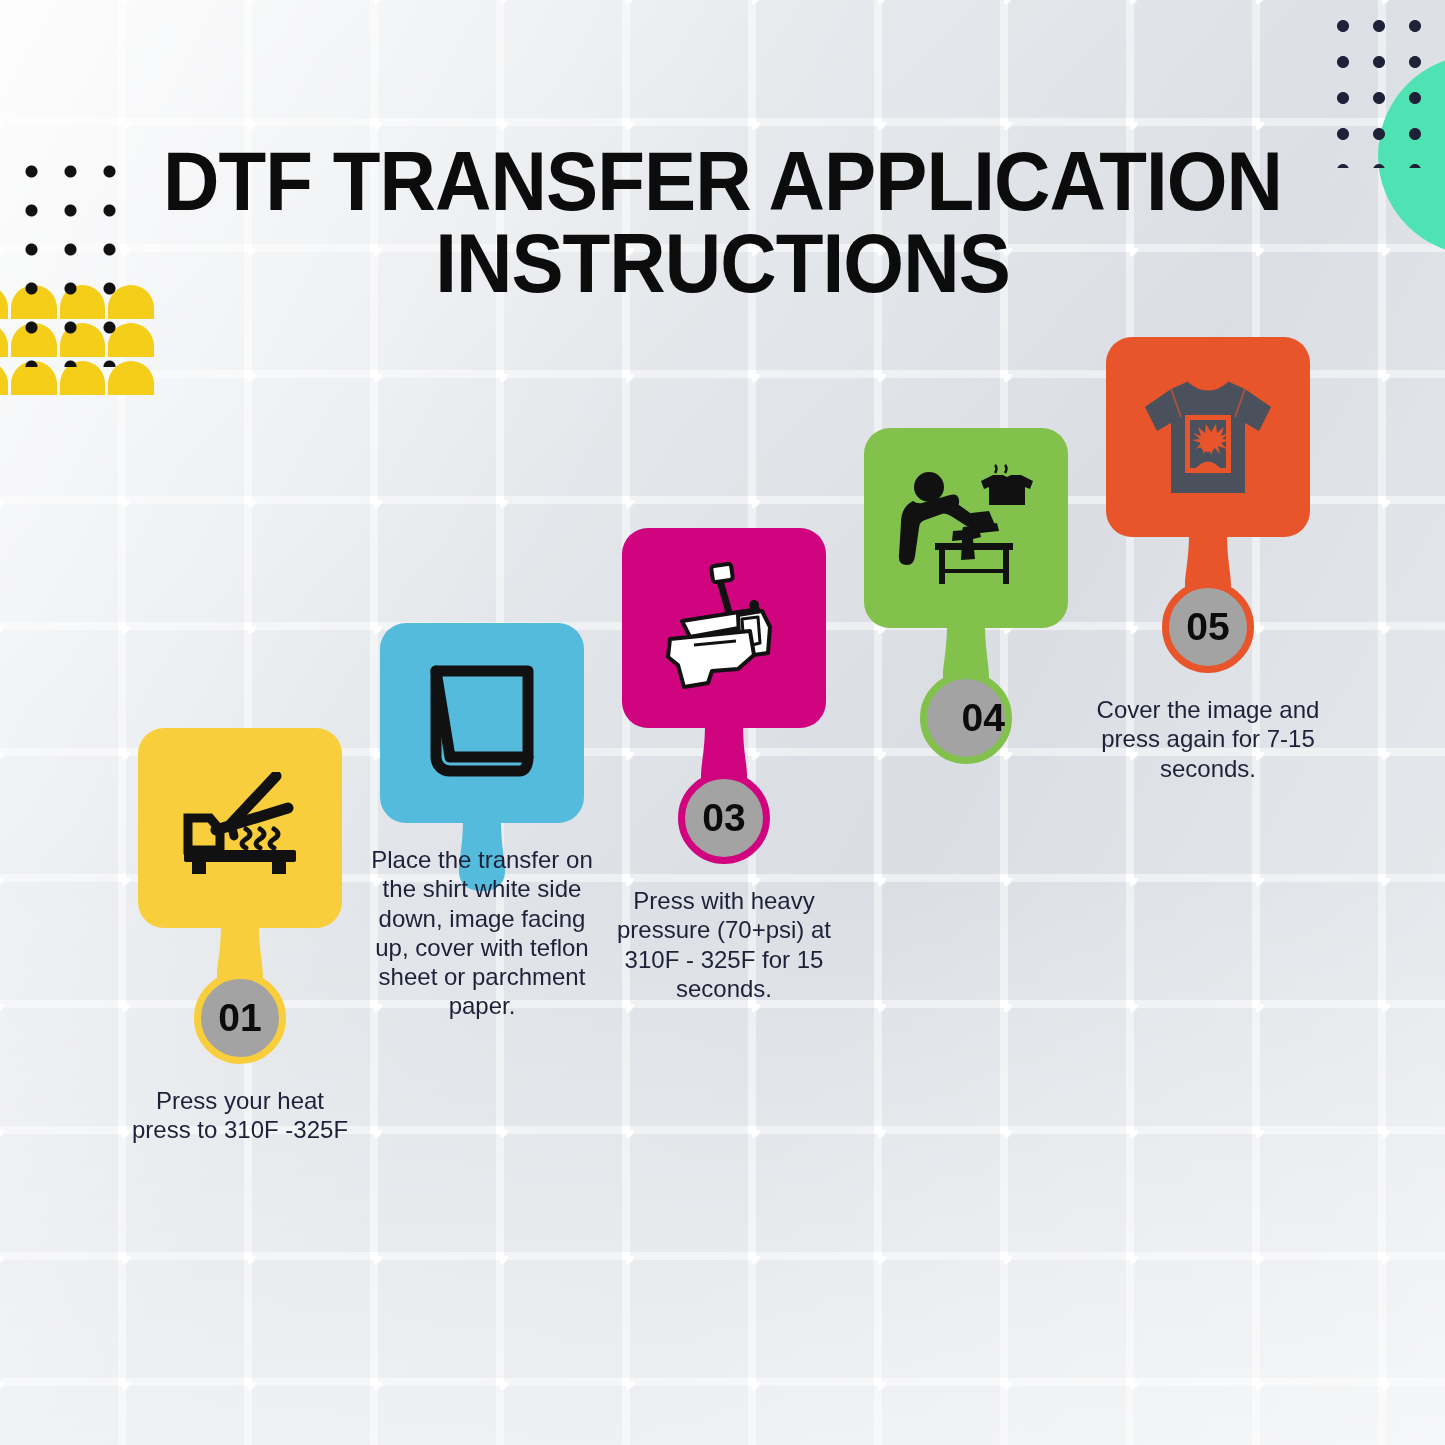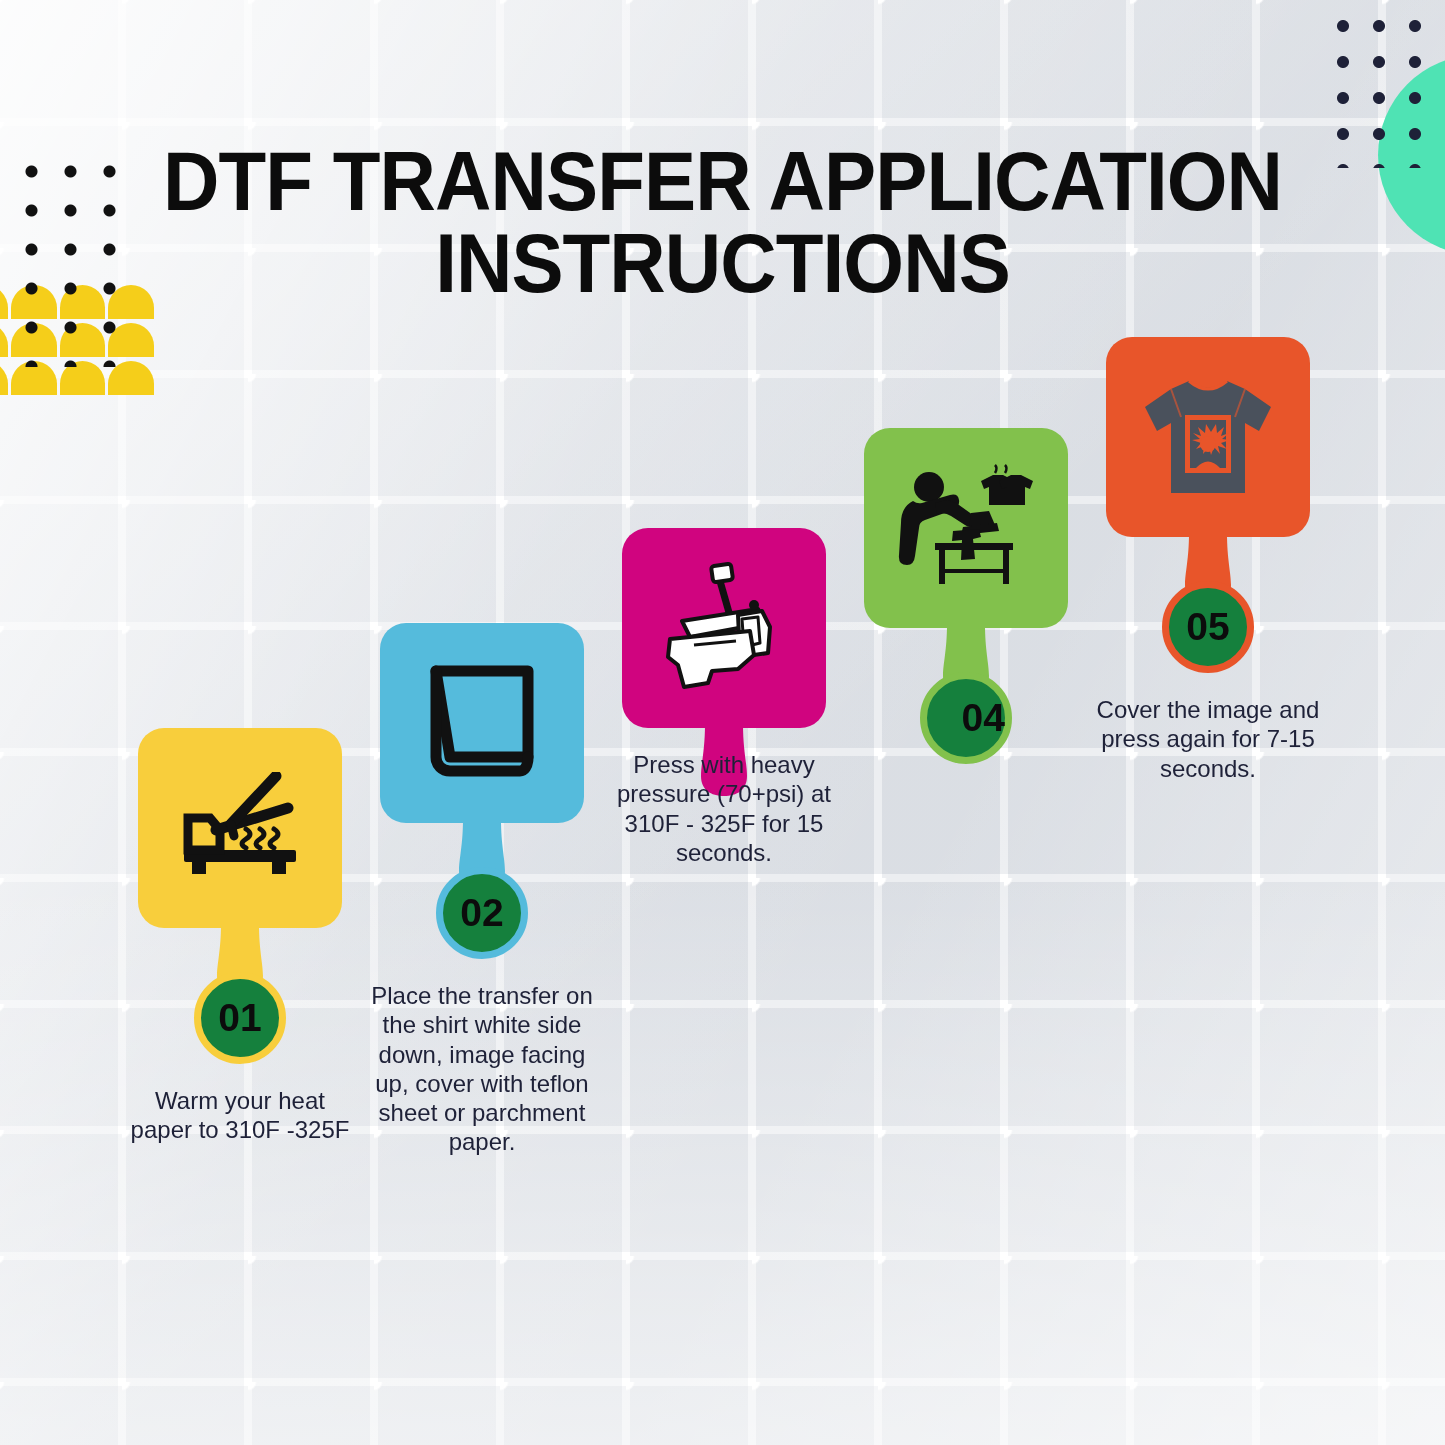--- a/index.html
+++ b/index.html
@@ -85,21 +85,21 @@
     z-index:-1;
   }
   .neck svg { display:block; }
 
   .badge {
     position:relative;
     width:92px; height:92px;
     margin:0 auto;
     margin-top:44px;
     border-radius:50%;
-    background:#15803d;
+    background:#a3a3a3;
     border:7px solid #000;
     display:flex; align-items:center; justify-content:center;
     font-family:"Liberation Sans", sans-serif;
     font-weight:bold;
     font-size:39px;
     color:#0c0c0c;
     letter-spacing:0px;
   }
 
   .desc {
@@ -179,40 +179,37 @@
 
           <path d="M70 76 q-8 -4 0 -9 q8 -5 0 -10" stroke="#111" stroke-width="5" fill="none" stroke-linecap="round"></path>
           <path d="M84 76 q-8 -4 0 -9 q8 -5 0 -10" stroke="#111" stroke-width="5" fill="none" stroke-linecap="round"></path>
           <path d="M98 76 q-8 -4 0 -9 q8 -5 0 -10" stroke="#111" stroke-width="5" fill="none" stroke-linecap="round"></path>
         </g>
       </svg>
     </div>
     <div class="badge" style="border-color: rgb(248, 206, 60);">
       <span>01</span>
     </div>
-    <div class="desc">Warm your heat paper to 310F -325F</div>
+    <div class="desc">Press your heat press to 310F -325F</div>
   </div>
 
   <div class="step" id="step-2">
     <div class="card" style="background: rgb(85, 187, 220);">
       <div class="neck">
         <svg width="46" height="72" viewBox="0 0 46 72">
             <path d="M4 0 C4 26 0 40 0 52 C0 66 10 72 23 72 C36 72 46 66 46 52 C46 40 42 26 42 0 Z" fill="#55BBDC"></path>
           </svg>
       </div>
       <svg class="icon-svg" width="124" height="124" viewBox="0 0 124 124">
         <g fill="none" stroke="#111" stroke-width="11" stroke-linejoin="round" stroke-linecap="round">
           <path d="M16 10 L108 10 L108 96 L30 96 Z"></path>
           <path d="M16 10 L16 96 C16 104 22 110 30 110 L100 110 C104 110 108 106 108 96"></path>
         </g>
       </svg>
     </div>
-    <div class="badge" style="border-color: rgb(85, 187, 220);">
-      <span>02</span>
-    </div>
     <div class="desc">Place the transfer on the shirt white side down, image facing up, cover with teflon sheet or parchment paper.</div>
   </div>
 
   <div class="step" id="step-3">
     <div class="card" style="background: rgb(208, 4, 127);">
       <div class="neck">
         <svg width="46" height="72" viewBox="0 0 46 72">
             <path d="M4 0 C4 26 0 40 0 52 C0 66 10 72 23 72 C36 72 46 66 46 52 C46 40 42 26 42 0 Z" fill="#D0047F"></path>
           </svg>
       </div>
@@ -227,20 +224,23 @@
 
           <path d="M84 54 L108 50 L116 66 L114 92 L86 96 Z" fill="#ffffff"></path>
           <path d="M88 58 L104 56 L106 82 L90 86 Z" fill="none" stroke-width="3"></path>
 
           <path d="M16 78 L96 70 L100 94 L84 108 L58 110 L54 122 L30 126 L24 104 L14 96 Z" fill="#ffffff"></path>
           <path d="M40 84 L82 80" stroke-width="3" fill="none"></path>
 
           <circle cx="100" cy="44" r="5" fill="#111" stroke="none"></circle>
         </g>
       </svg>
+    </div>
+    <div class="badge" style="border-color: rgb(208, 4, 127);">
+      <span>03</span>
     </div>
     <div class="desc">Press with heavy pressure (70+psi) at 310F - 325F for 15 seconds.</div>
   </div>
 
   <div class="step" id="step-4">
     <div class="card" style="background: rgb(130, 193, 76);">
       <div class="neck">
         <svg width="46" height="72" viewBox="0 0 46 72">
             <path d="M4 0 C4 26 0 40 0 52 C0 66 10 72 23 72 C36 72 46 66 46 52 C46 40 42 26 42 0 Z" fill="#82C14C"></path>
           </svg>

